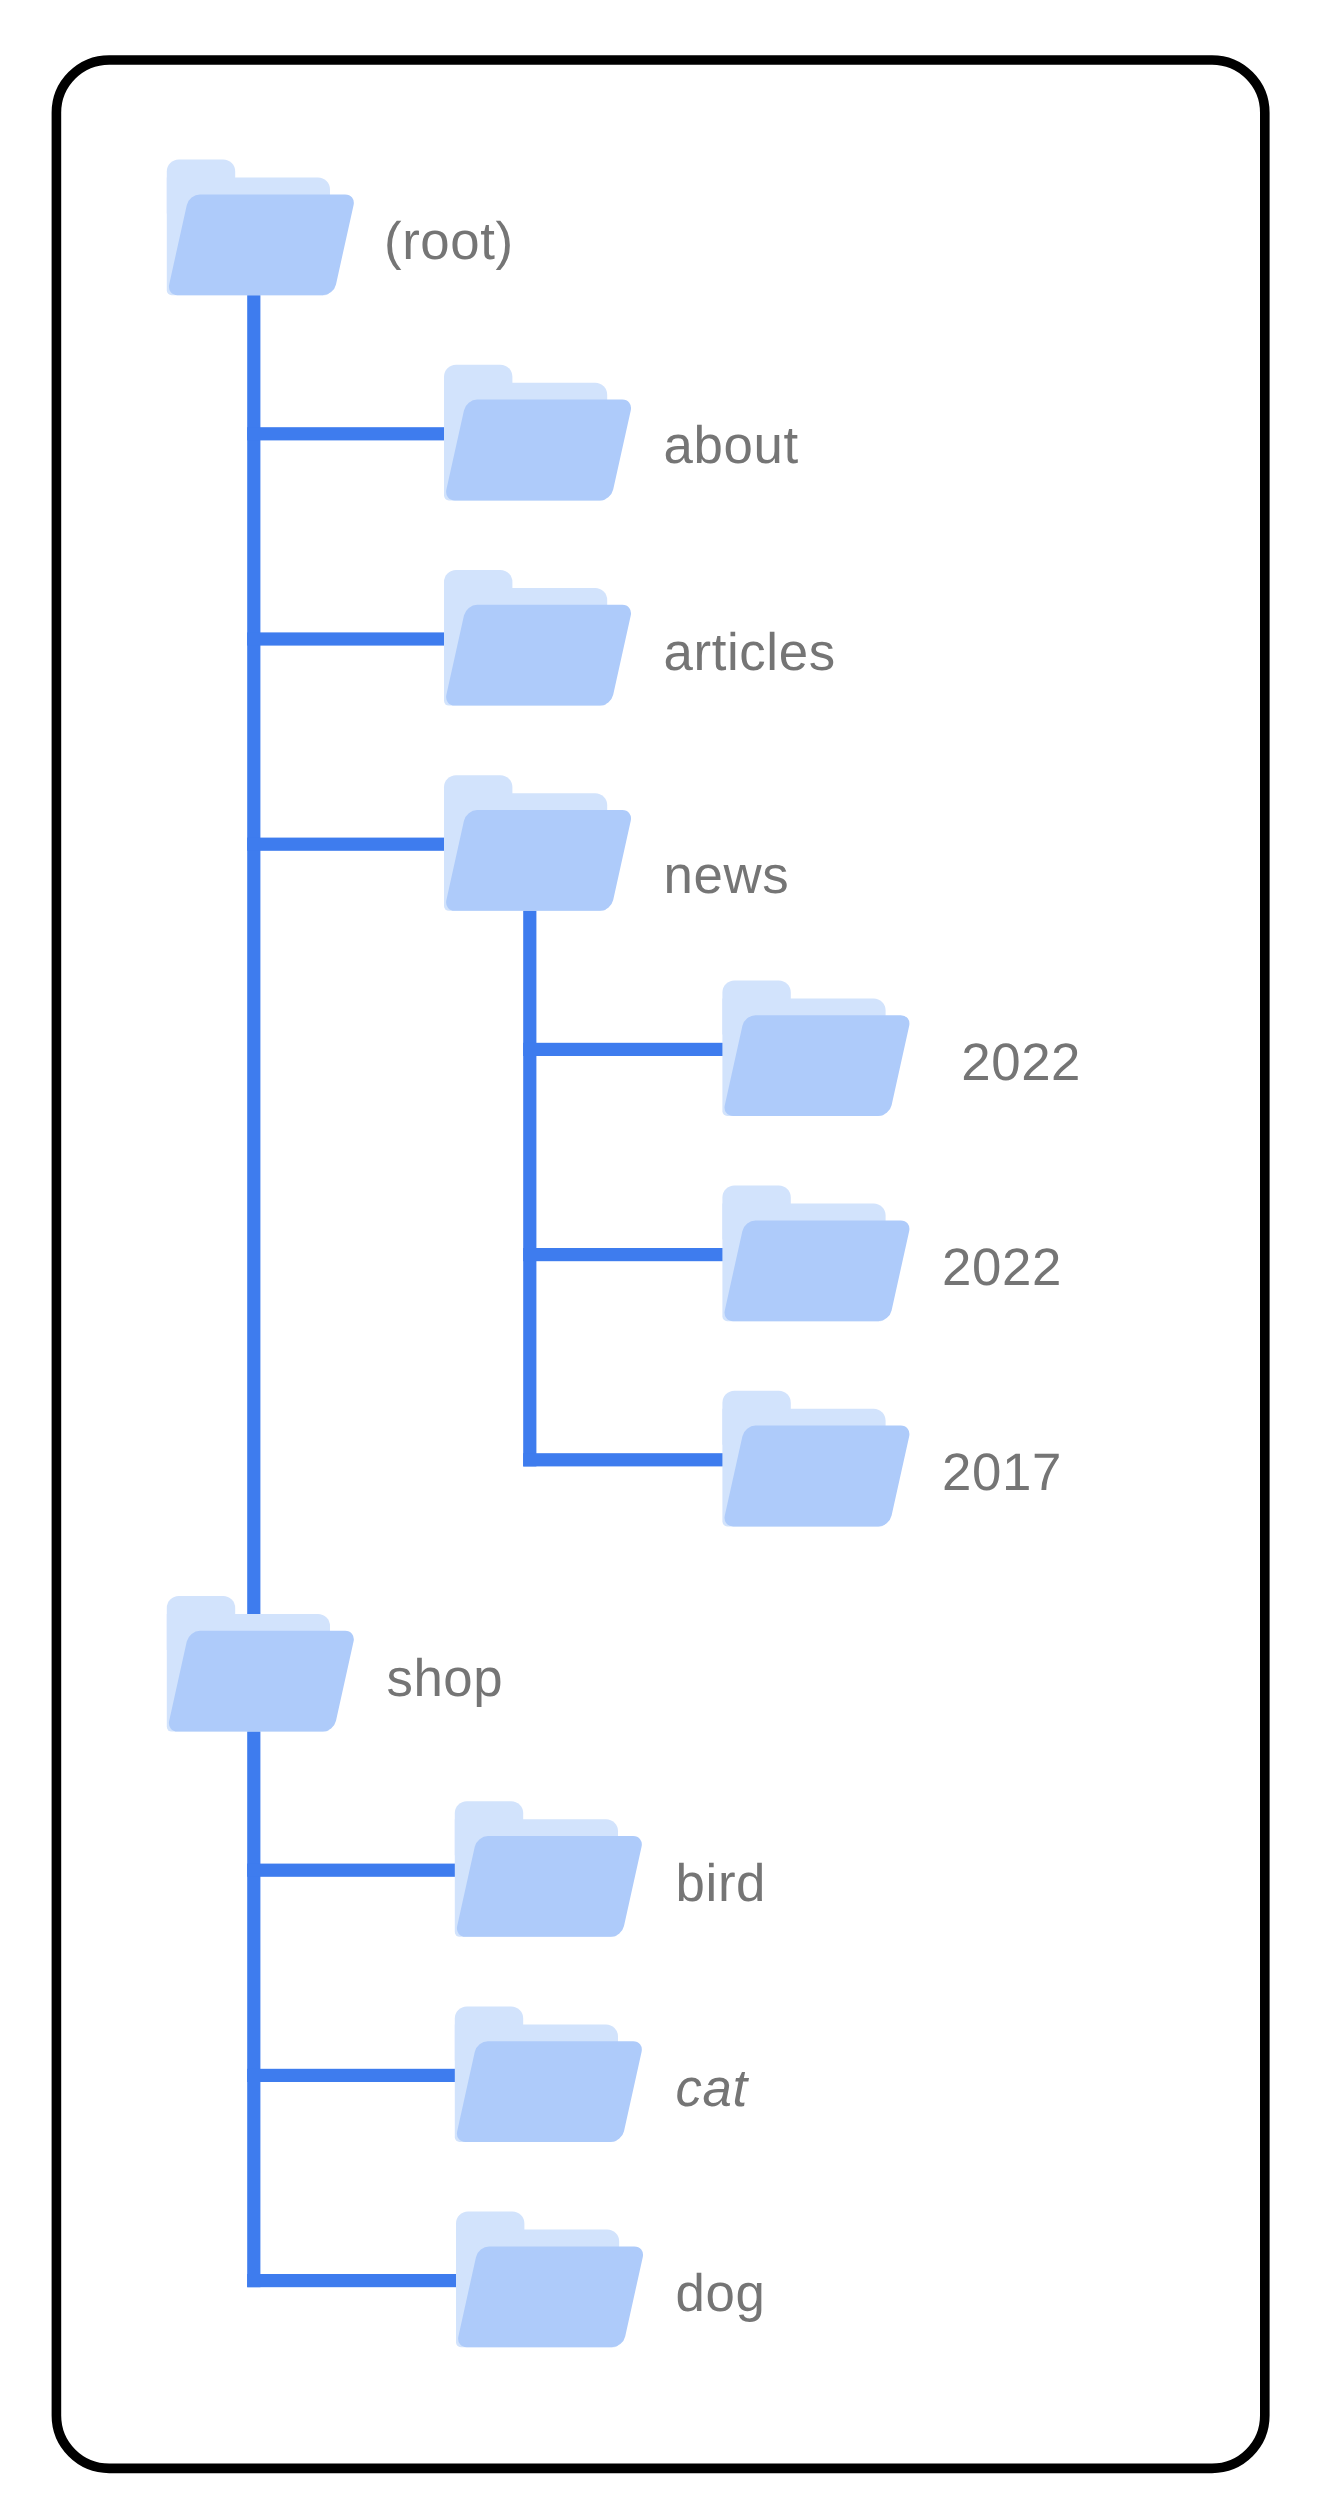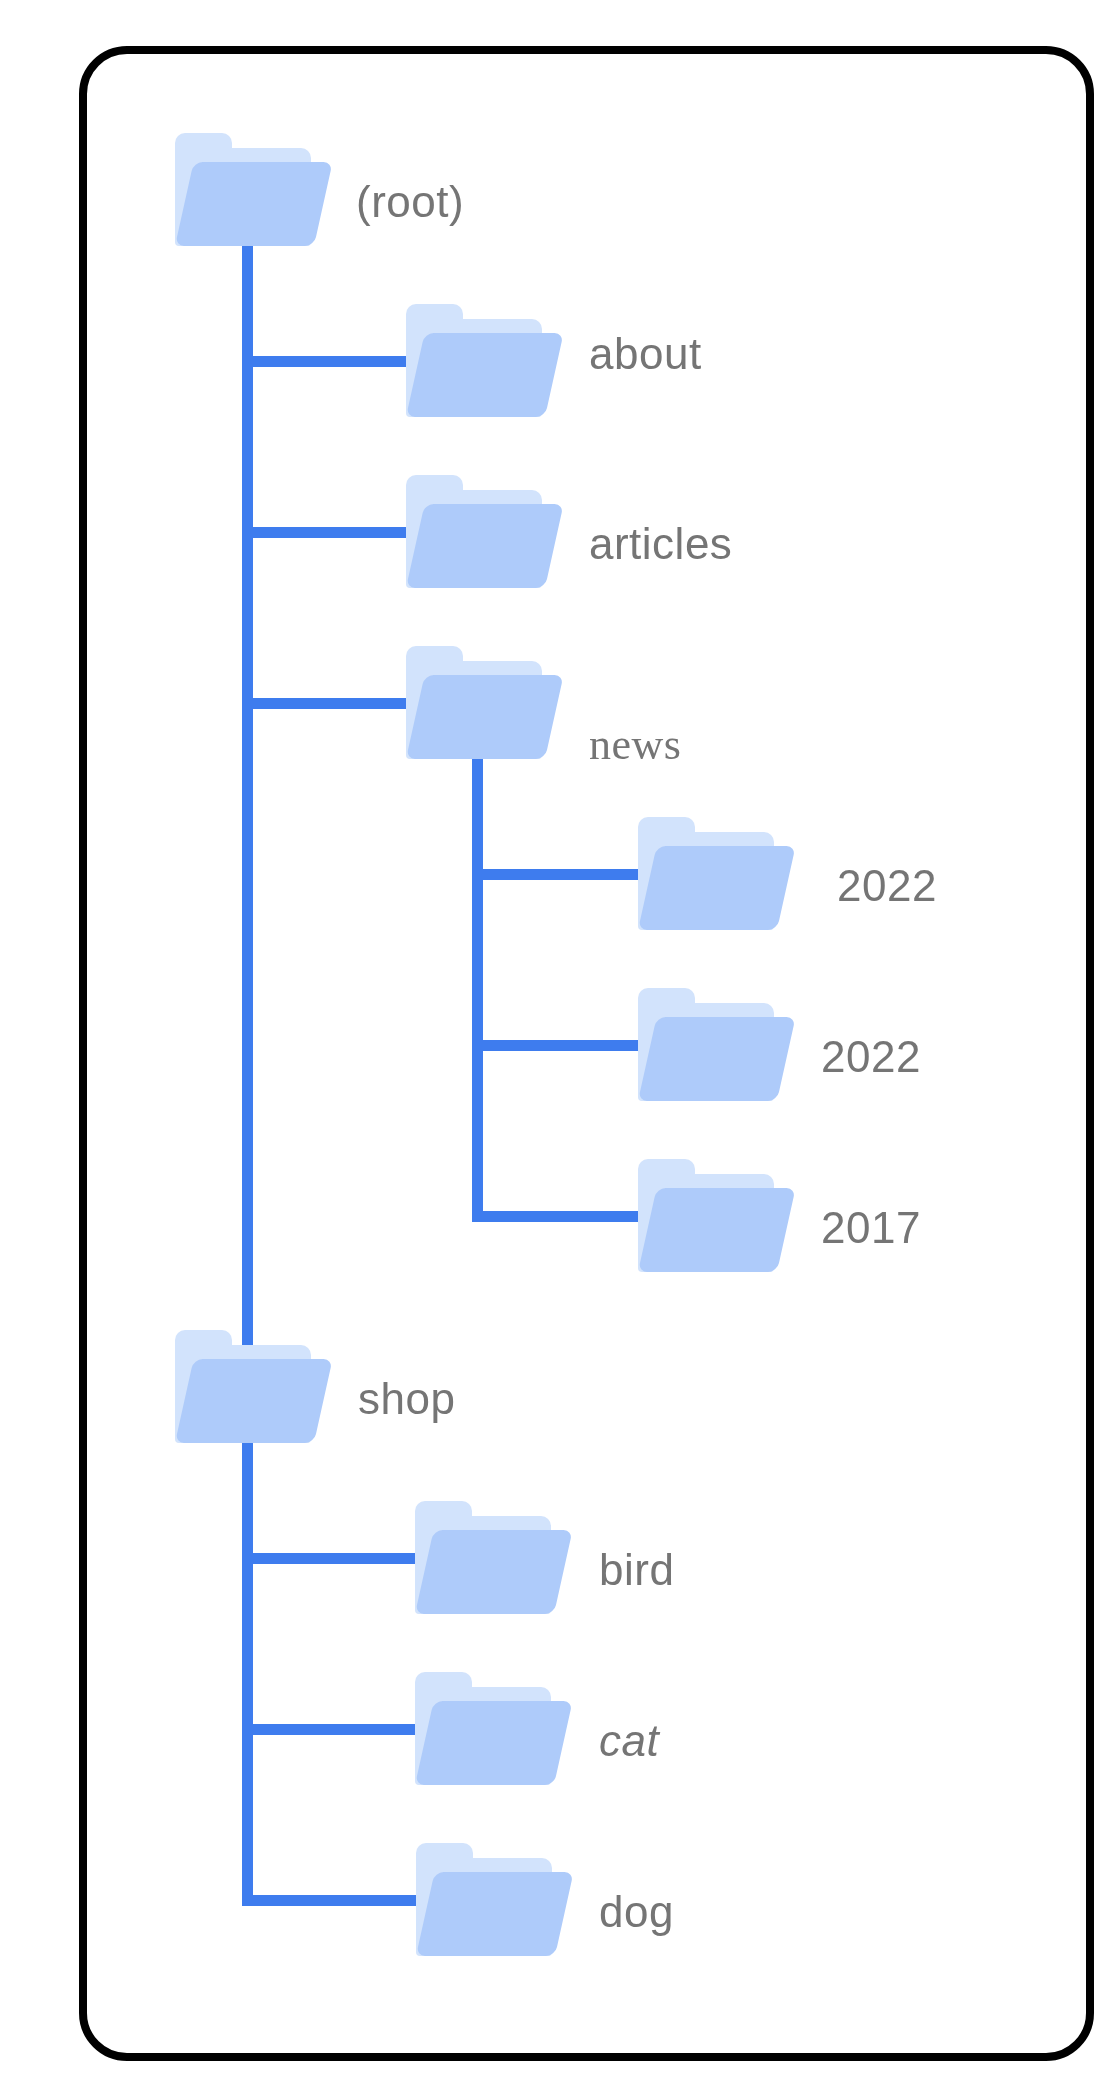--- a/index.html
+++ b/index.html
@@ -10,21 +10,21 @@
     --folder-back:#d2e3fc;
     --label:#757575;
   }
   html,body{margin:0;padding:0;}
   body{
     width:1100px;height:2100px;
     background:var(--background);
     font-family:"Liberation Sans",sans-serif;
     position:relative;overflow:hidden;
   }
-  .page{position:absolute;left:0;top:0;width:920px;height:2100px;margin-left:36px;}
+  .page{position:absolute;left:0;top:0;width:920px;height:2100px;}
   .card{
     position:absolute;left:43px;top:46px;width:1015px;height:2015px;
     box-sizing:border-box;
     border:8px solid var(--card-border);
     border-radius:48px;
     background:transparent;
     z-index:0;
   }
   .vline{position:absolute;width:11px;background:var(--line);z-index:1;}
   .hline{position:absolute;height:11px;background:var(--line);z-index:1;}
@@ -118,23 +118,23 @@
     <div class="f-back"></div>
     <div class="f-front"></div>
   </div>
   <div class="folder" style="left:380px;top:1843px;">
     <div class="f-tab"></div>
     <div class="f-back"></div>
     <div class="f-front"></div>
   </div>
 
   <div class="label" style="left:320px;top:172px;">(root)</div>
-  <div class="label" style="left:553px;top:324px;text-align:center;">about</div>
+  <div class="label" style="left:553px;top:342px;text-align:center;">about</div>
   <div class="label" style="left:553px;top:514px;">articles</div>
-  <div class="label" style="left:553px;top:715px;font-family:Liberation Serif, serif;">news</div>
+  <div class="label" style="left:553px;top:700px;">news</div>
   <div class="label" style="left:801px;top:856px;">2022</div>
   <div class="label" style="left:785px;top:1027px;">2022</div>
   <div class="label" style="left:785px;top:1198px;">2017</div>
   <div class="label" style="left:322px;top:1369px;">shop</div>
   <div class="label" style="left:563px;top:1540px;text-align:right;">bird</div>
   <div class="label" style="left:563px;top:1711px;font-style:italic;">cat</div>
   <div class="label" style="left:563px;top:1882px;">dog</div>
 
 </div>
 

